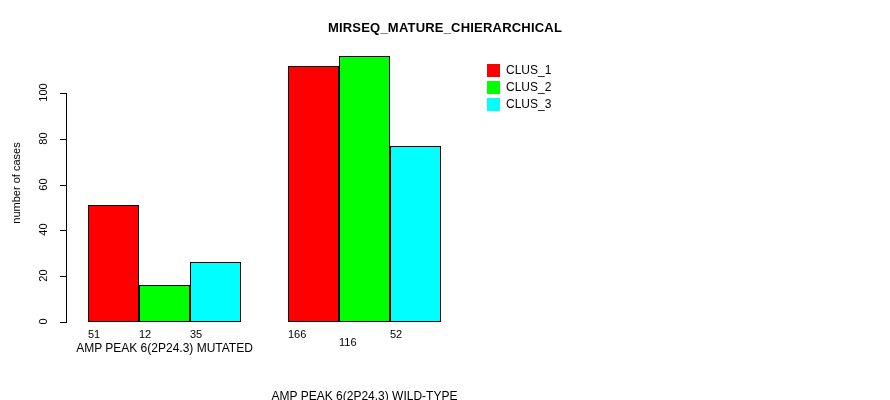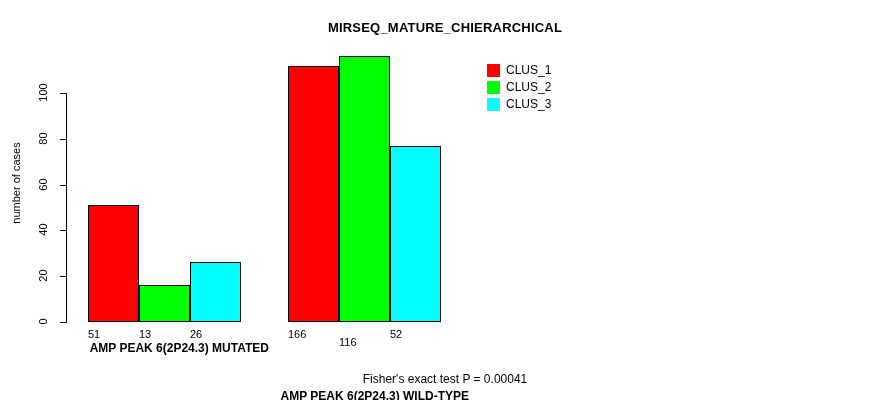--- a/index.html
+++ b/index.html
@@ -90,25 +90,24 @@
     border: 1px solid #000000;
   }
   .bar-value {
     position: absolute;
     font-size: 11px;
     line-height: 12px;
     white-space: nowrap;
   }
   .group-label {
     position: absolute;
-    text-align: right;
+    text-align: center;
     font-size: 12px;
     line-height: 14px;
     white-space: nowrap;
-    font-weight: bold;
   }
   
   .legend {
     position: absolute;
     left: 487px;
     top: 62px;
   }
   .legend-row {
     display: flex;
     align-items: center;
@@ -177,22 +176,22 @@
     <div id="bars-layer">
         <div class="bar" style="left: 88px; width: 51px; top: 205.21px; height: 116.79px; background: rgb(255, 0, 0);"></div>
         <div class="bar" style="left: 139px; width: 51px; top: 285.36px; height: 36.64px; background: rgb(0, 255, 0);"></div>
         <div class="bar" style="left: 190px; width: 51px; top: 262.46px; height: 59.54px; background: rgb(0, 255, 255);"></div>
         <div class="bar" style="left: 288px; width: 51px; top: 65.52px; height: 256.48px; background: rgb(255, 0, 0);"></div>
         <div class="bar" style="left: 339px; width: 51px; top: 56.36px; height: 265.64px; background: rgb(0, 255, 0);"></div>
         <div class="bar" style="left: 390px; width: 51px; top: 145.67px; height: 176.33px; background: rgb(0, 255, 255);"></div>
       </div>
     <div id="bar-values-layer">
         <div class="bar-value" style="left: 88px; width: 51px; top: 328px;">51</div>
-        <div class="bar-value" style="left: 139px; width: 51px; top: 328px;">13</div>
-        <div class="bar-value" style="left: 190px; width: 51px; top: 328px;">26</div>
+        <div class="bar-value" style="left: 139px; width: 51px; top: 328px;">12</div>
+        <div class="bar-value" style="left: 190px; width: 51px; top: 328px;">35</div>
         <div class="bar-value" style="left: 288px; width: 51px; top: 328px;">166</div>
         <div class="bar-value" style="left: 339px; width: 51px; top: 336px;">116</div>
         <div class="bar-value" style="left: 390px; width: 51px; top: 328px;">52</div>
       </div>
     <div id="group-labels-layer">
         <div class="group-label" style="left: 60px; width: 209px; top: 341px;">AMP PEAK  6(2P24.3) MUTATED</div>
         <div class="group-label" style="left: 260px; width: 209px; top: 341px; margin-top: 48px;">AMP PEAK  6(2P24.3) WILD-TYPE</div>
       </div>
 
   </div>
@@ -205,15 +204,14 @@
       <div class="legend-row">
         <span class="legend-swatch" style="background: rgb(0, 255, 0);"></span>
         <span class="legend-label">CLUS_2</span>
       </div>
       <div class="legend-row">
         <span class="legend-swatch" style="background: rgb(0, 255, 255);"></span>
         <span class="legend-label">CLUS_3</span>
       </div>
     </div>
 
-  <div class="footnote">Fisher's exact test P = 0.00041</div>
 
 </div>
 
 </body></html>

